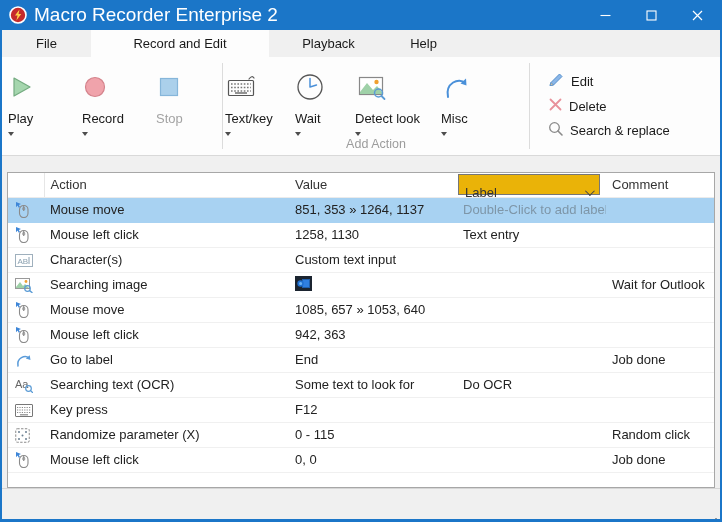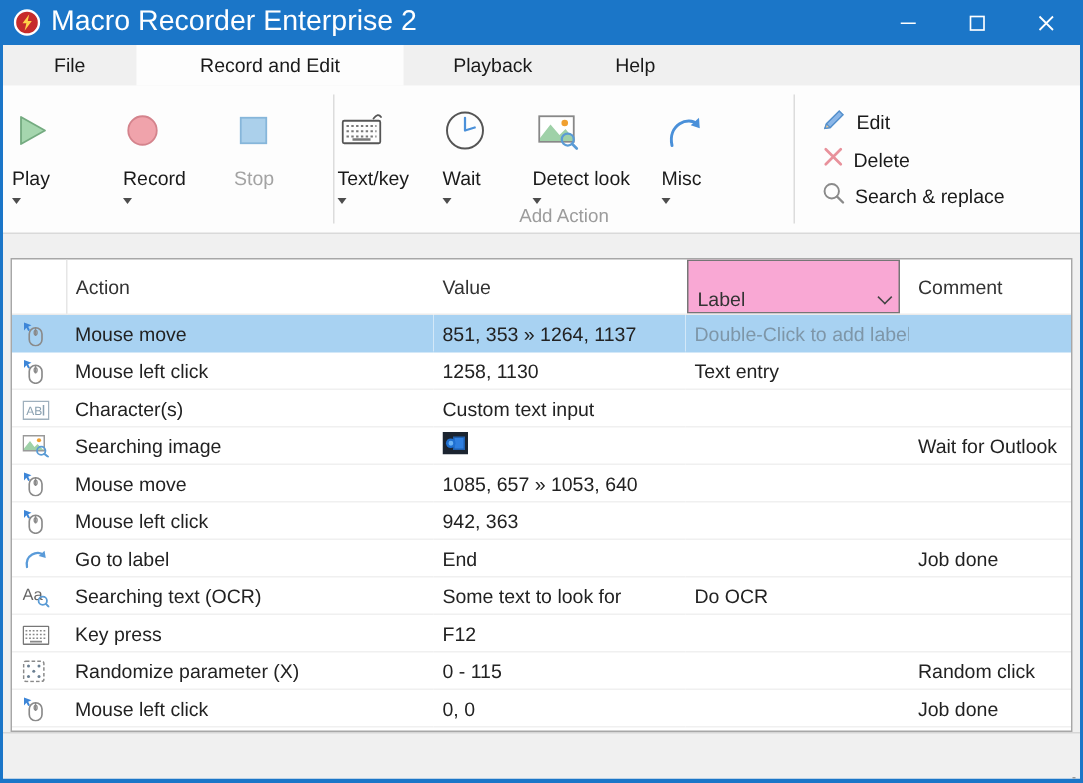--- a/index.html
+++ b/index.html
@@ -71,21 +71,21 @@
   table { border-collapse: collapse; table-layout: fixed; width: 706px; }
   col.c0 { width: 36px; } col.c1 { width: 245px; } col.c2 { width: 168px; }
   col.c3 { width: 149px; } col.c4 { width: 108px; }
   thead th {
     height: 24px; font-weight: normal; text-align: left; color: #333;
     border-bottom: 1px solid #ebebeb; padding: 0;
   }
   thead th.h-icon { border-right: 1px solid #e6e6e6; }
   thead th.h-action, thead th.h-value, thead th.h-comment { padding-left: 6px; }
   .combo {
-    width: 142px; height: 36px; margin-left: 1px; background: #f9a8d4;
+    width: 142px; height: 21px; margin-left: 1px; background: #eab308;
     border: 1px solid #767676; display: flex; align-items: center;
     justify-content: space-between; padding: 16px 7px 0 6px;
   }
   .chev {
     width: 7px; height: 7px; border-right: 1.4px solid #444; border-bottom: 1.4px solid #444;
     transform: rotate(45deg) translateY(-2px);
   }
   tbody tr { height: 25px; border-bottom: 1px solid #f0f0f0; background: #fff; }
   tbody tr.selected { background: #a8d2f2; border-bottom-color: #a8d2f2; }
   tbody td { padding: 0; vertical-align: middle; white-space: nowrap; overflow: hidden; }

